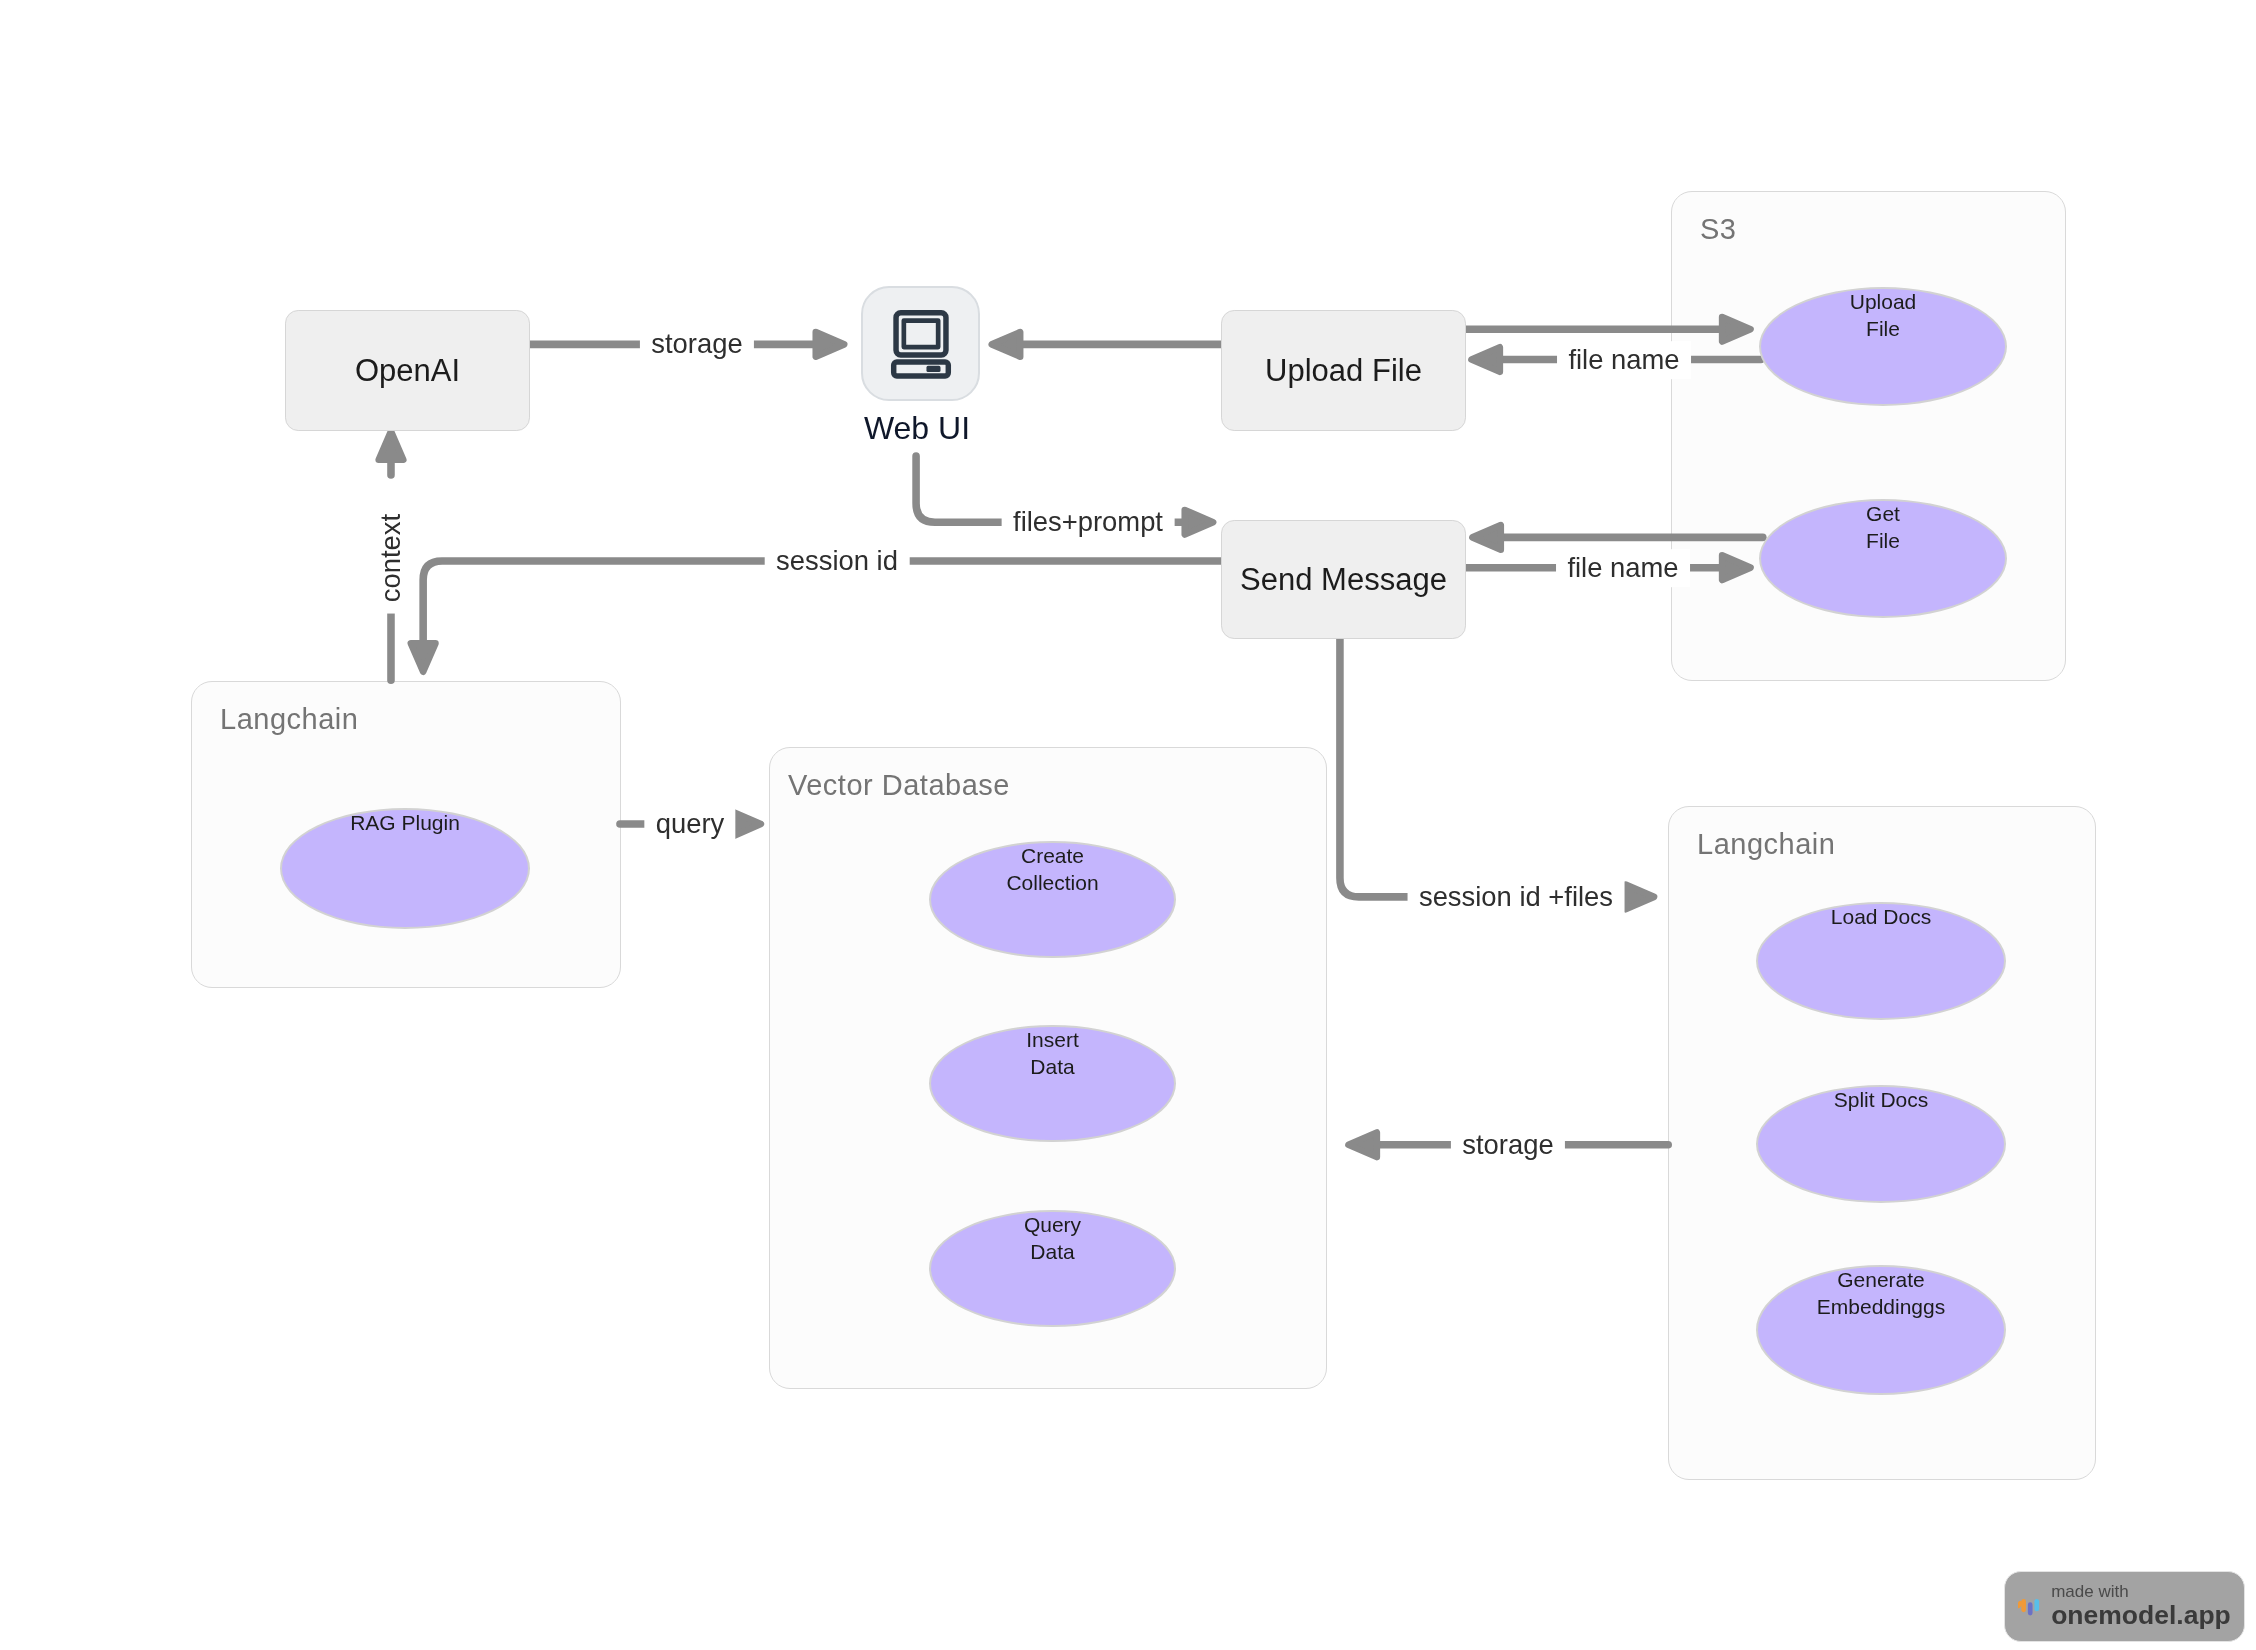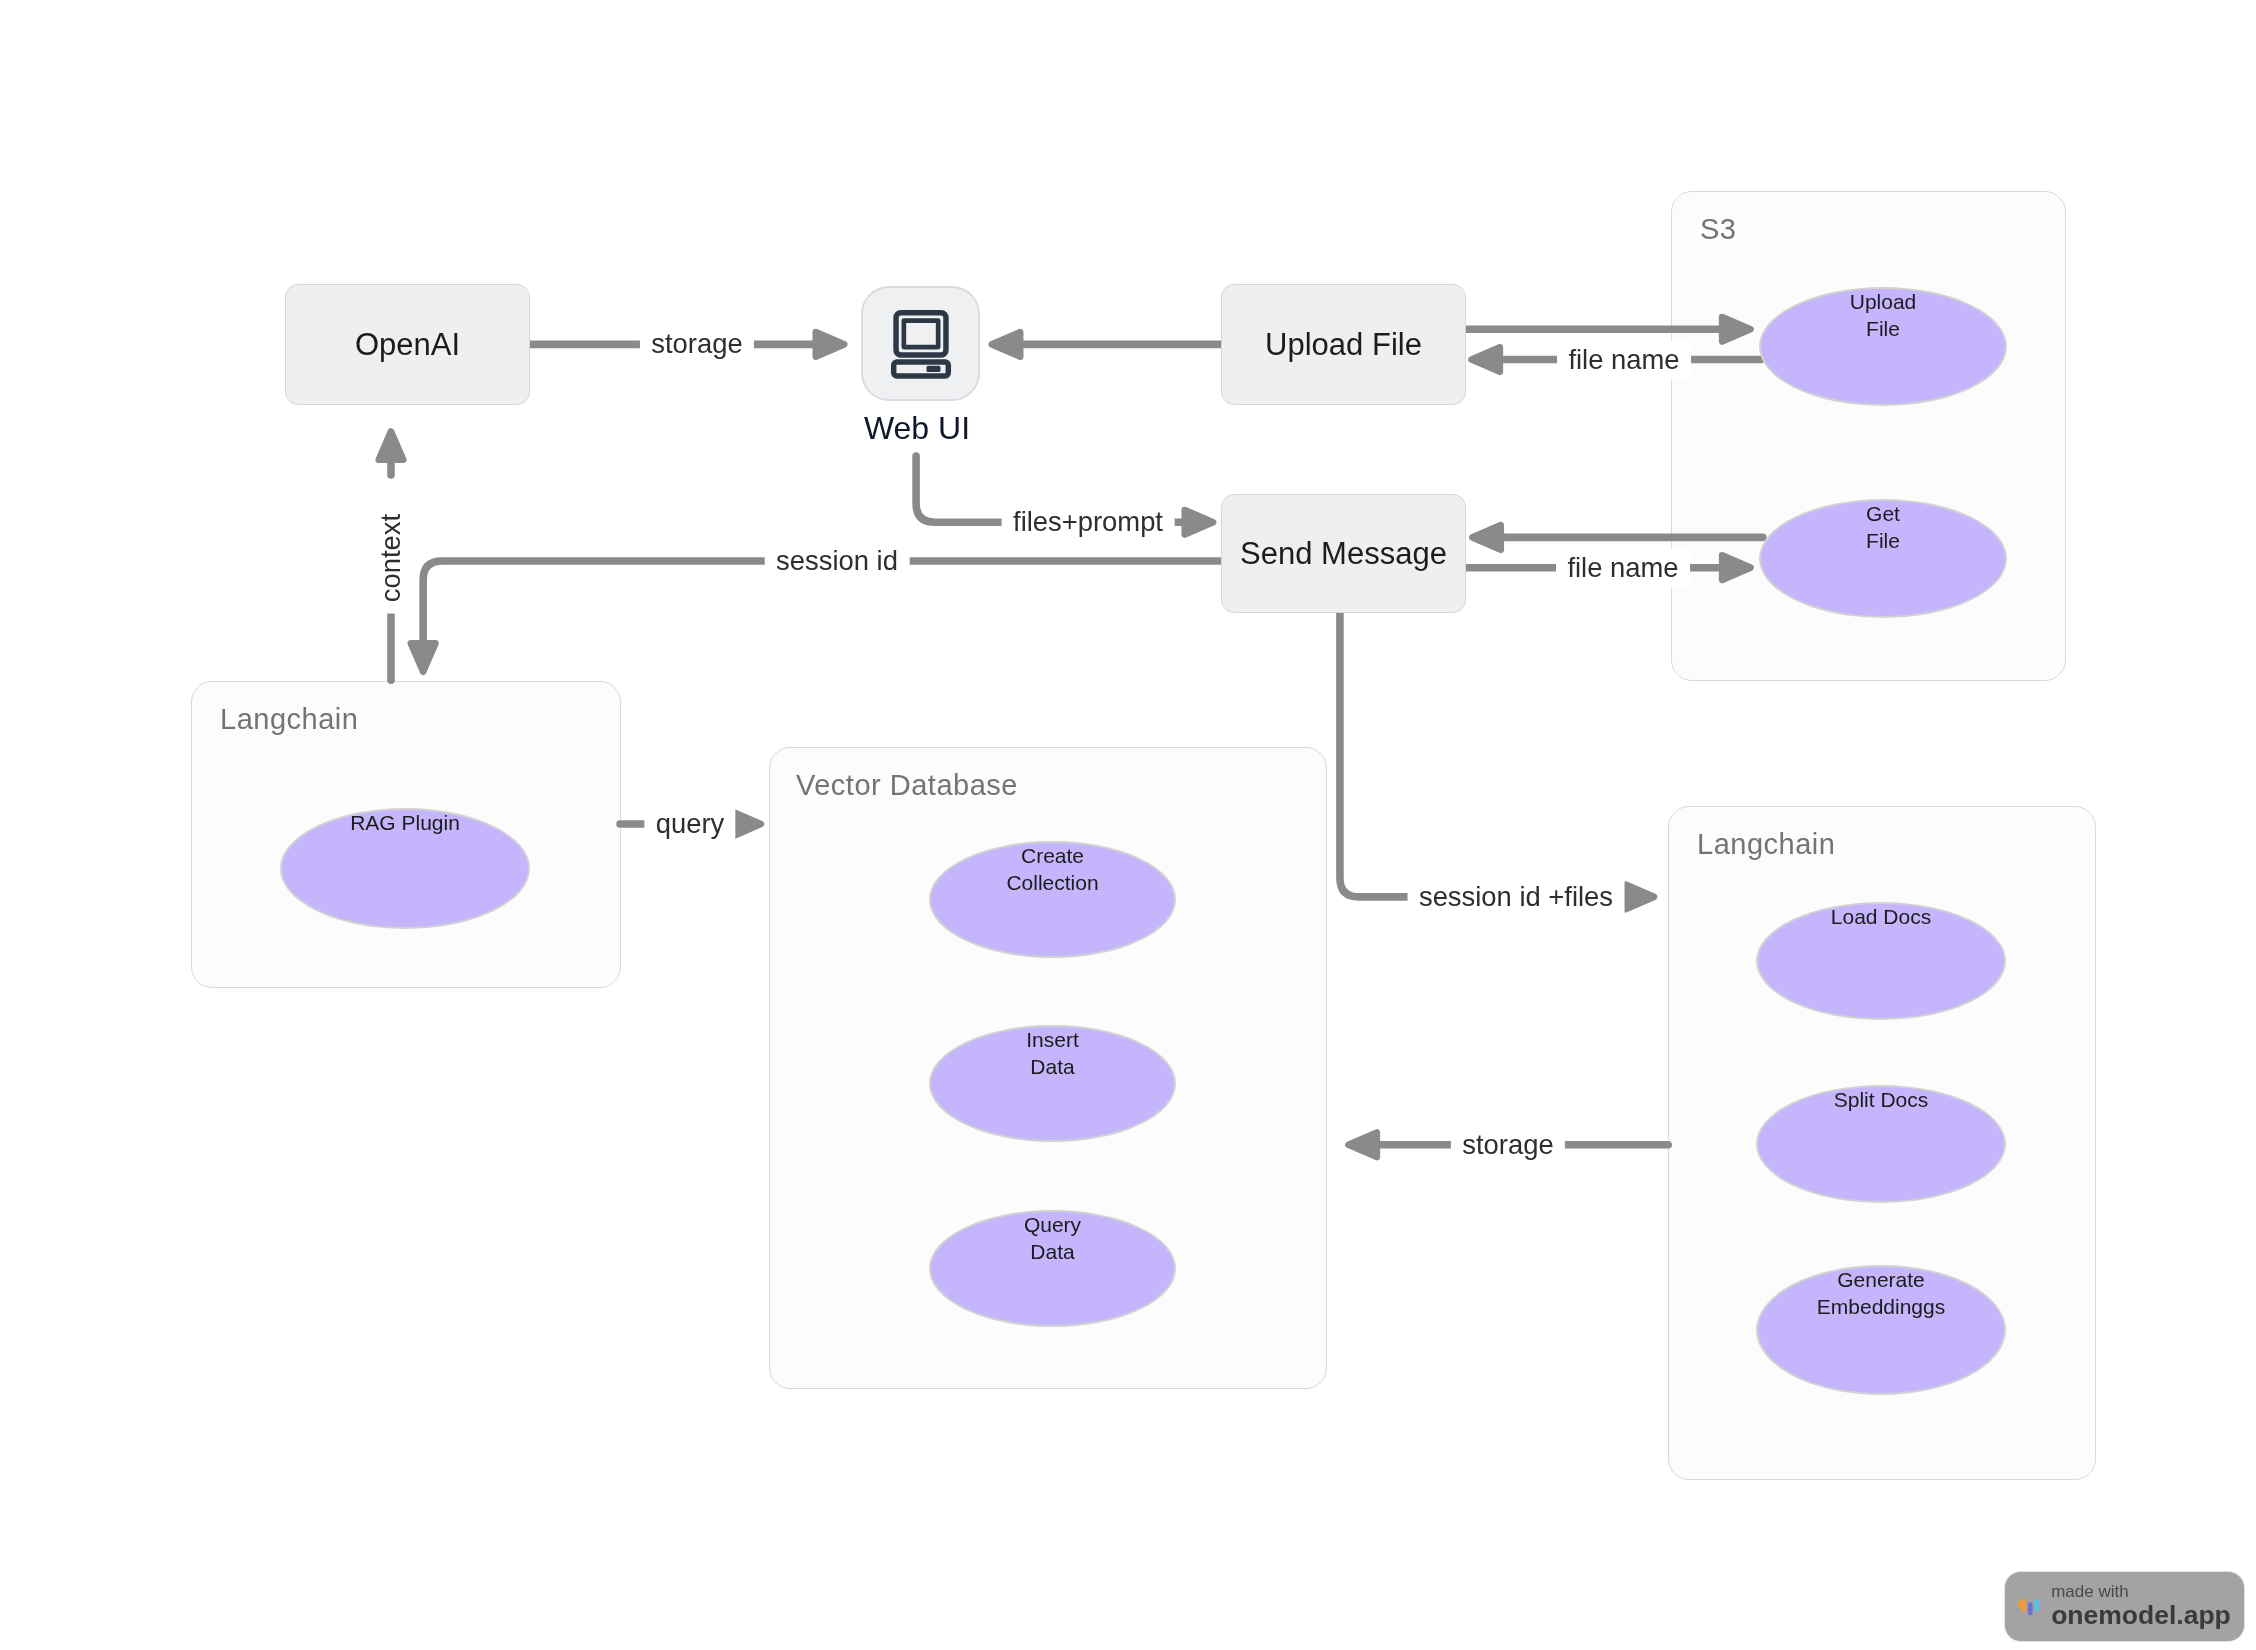--- a/index.html
+++ b/index.html
@@ -43,20 +43,21 @@
     background: #efefef;
     border: 1.9px solid #d6d6d6;
     border-radius: 13.2px;
     box-sizing: border-box;
     display: flex;
     align-items: center;
     justify-content: center;
     font-size: 31px;
     color: #1c1c1c;
     white-space: nowrap;
+    margin-top: 26px;
   }
   
   .node-ellipse {
     position: absolute;
     background: #c4b5fd;
     border: 2.8px solid #d2d2d2;
     border-radius: 50%;
     box-sizing: border-box;
     display: flex;
     align-items: flex-start;
@@ -136,21 +137,21 @@
 
   <div class="group" style="left:1671px; top:191px; width:395px; height:490px;">
     <div class="group-title">S3</div>
   </div>
 
   <div class="group" style="left:191px; top:681px; width:430px; height:307px;">
     <div class="group-title">Langchain</div>
   </div>
 
   <div class="group" style="left:769px; top:747px; width:558px; height:642px;">
-    <div class="group-title" style="left:26px;text-align:center;">Vector Database</div>
+    <div class="group-title" style="left:18px;text-align:center;">Vector Database</div>
   </div>
 
   <div class="group" style="left:1668px; top:806px; width:428px; height:674px;">
     <div class="group-title">Langchain</div>
   </div>
 
   <svg class="edge-layer" viewBox="0 0 2384 1744">
     <defs>
       <marker id="ah" markerUnits="userSpaceOnUse" markerWidth="44" markerHeight="44" viewBox="0 0 44 44" refX="30" refY="22" orient="auto">
         <path d="M6 9 L36 22 L6 35 Z" fill="#8a8a8a" stroke="#8a8a8a" stroke-width="7" stroke-linejoin="round"></path>

